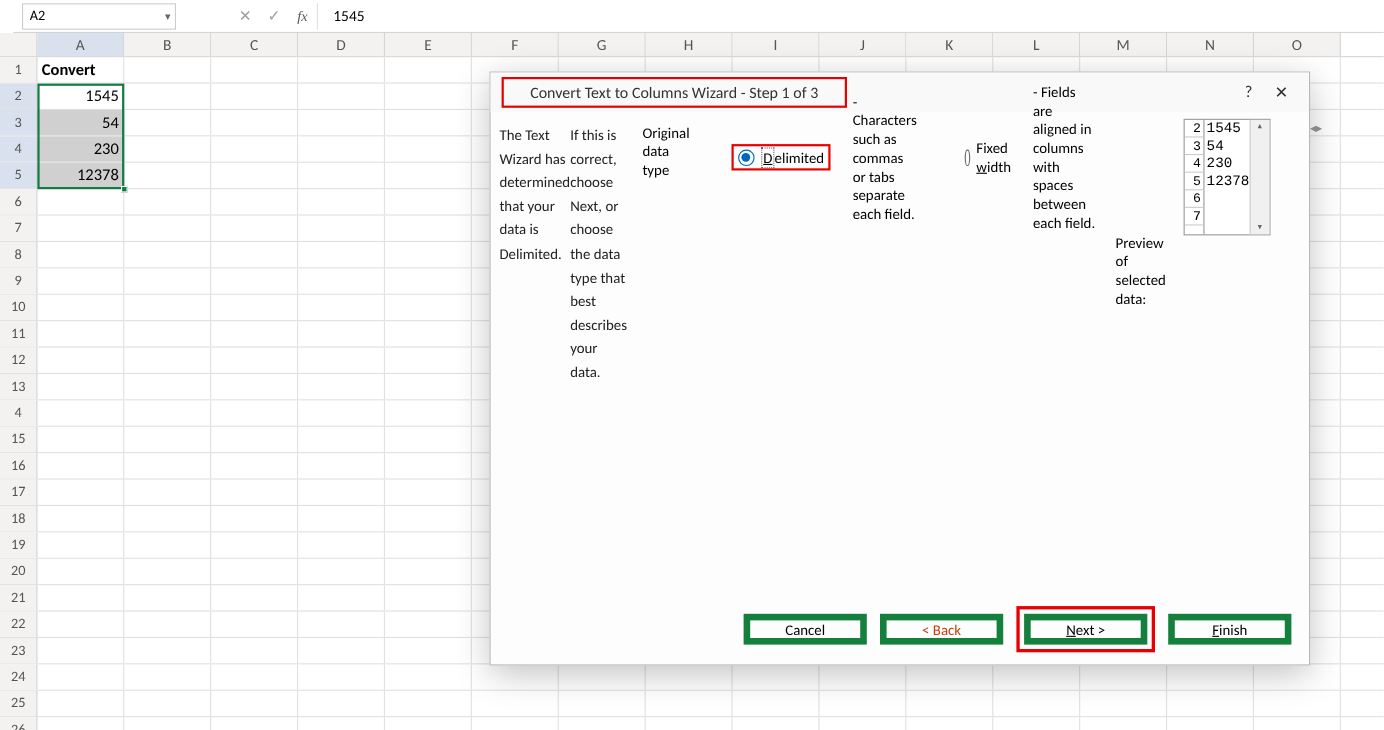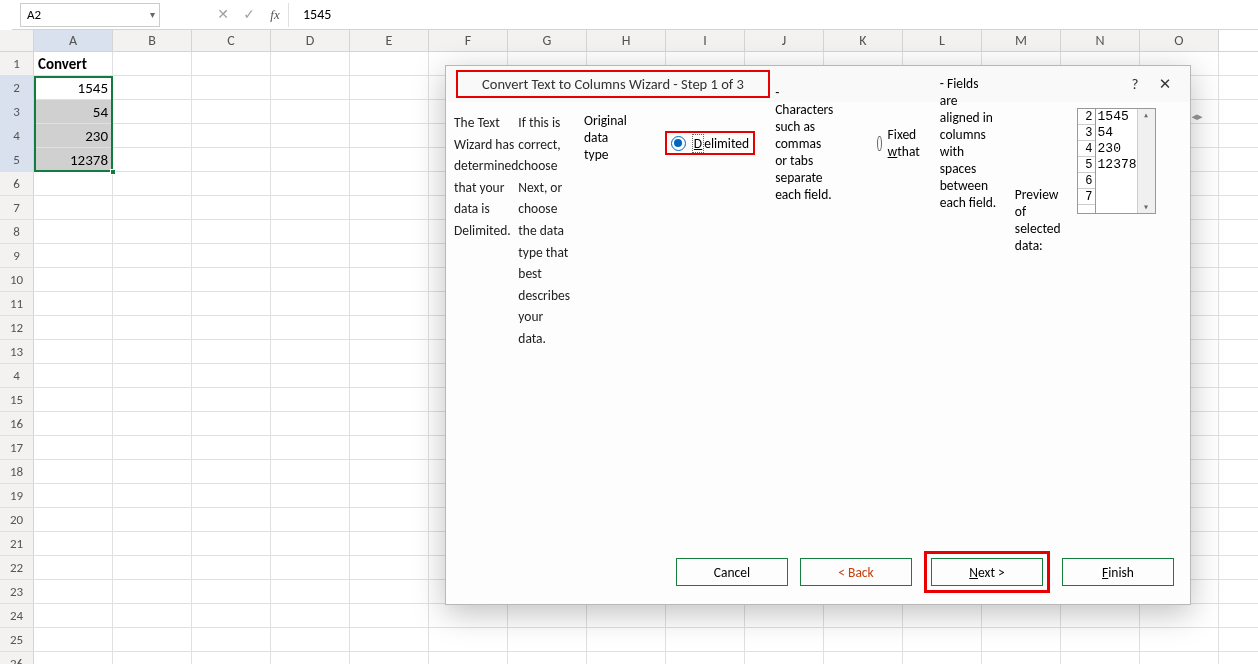--- a/index.html
+++ b/index.html
@@ -42,29 +42,29 @@
 .grp-sub { font-size: 13.5px; margin-left: 22px; margin-top: 8px; margin-bottom: 6px; }
 .radio-row { display: flex; align-items: center; margin-left: 38px; margin-top: 22px; height: 26px; }
 .radio { width: 15px; height: 15px; border: 1.5px solid #666; border-radius: 50%; margin-right: 6px; display: flex; align-items: center; justify-content: center; }
 .radio.checked { border-color: #0067c0; }
 .radio.checked::after { content: ""; width: 8px; height: 8px; background: #0067c0; border-radius: 50%; }
 .radio-lbl { font-size: 13.5px; }
 .radio-lbl .ul { text-decoration: underline; border: 1px dotted #666; padding: 0 1px; }
 .radio-lbl .ul2 { text-decoration: underline; }
 .delim-box { border: 2.5px solid #e80000; padding: 0 4px; display: inline-flex; align-items: center; height: 24px; }
 .radio-desc { font-size: 13.5px; margin-left: 20px; }
-.preview-lbl { font-size: 13.5px; margin-left: 16px; margin-top: 78px; margin-bottom: 6px; }
+.preview-lbl { font-size: 13.5px; margin-left: 16px; margin-top: 104px; margin-bottom: 6px; }
 .preview-box { margin: 0 16px; border: 1px solid #999; height: 106px; background: #fff; position: relative; font-family: "Courier New", monospace; font-size: 13px; display: flex; }
 .pv-rownums { width: 18px; border-right: 1px solid #999; }
 .pv-rownums div { height: 16px; text-align: right; padding-right: 2px; border-bottom: 1px solid #ccc; line-height: 16px; font-size: 12px; }
 .pv-data div { height: 16px; padding-left: 2px; line-height: 16px; }
 .pv-vscroll { width: 18px; background: #f0f0f0; border-left: 1px solid #ccc; display: flex; flex-direction: column; justify-content: space-between; align-items: center; font-size: 10px; color: #666; }
 .pv-hscroll { margin: 0 16px; height: 16px; display: flex; justify-content: space-between; align-items: center; font-size: 11px; color: #888; padding: 0 4px; }
 .dlg-footer { height: 60px; display: flex; justify-content: flex-end; align-items: center; gap: 12px; padding: 0 16px 4px 0; }
-.btn { width: 112px; height: 28px; border: 1px solid #15803d; background: #fdfdfd; font-size: 13.5px; display: flex; align-items: center; justify-content: center; cursor: pointer; }
+.btn { width: 112px; height: 28px; border: 6px solid #15803d; background: #fdfdfd; font-size: 13.5px; display: flex; align-items: center; justify-content: center; cursor: pointer; }
 .btn.disabled { color: #c2410c; }
 .btn-highlight { border: 3px solid #e80000; padding: 4px; }
 .ul3 { text-decoration: underline; }
 </style>
 </head>
 <body>
 
 <div class="formula-area">
   <div class="name-box">
     <span>A2</span>
@@ -589,21 +589,21 @@
     <div class="radio-row">
       <span class="delim-box">
         <span class="radio checked"></span>
         <span class="radio-lbl"><span class="ul">D</span><span>elimited</span></span>
       </span>
       <span class="radio-desc">- Characters such as commas or tabs separate each field.</span>
     </div>
 
     <div class="radio-row" style="margin-left:44px;">
       <span class="radio"></span>
-      <span class="radio-lbl"><span>Fixed </span><span class="ul2">w</span><span>that</span></span>
+      <span class="radio-lbl"><span>Fixed </span><span class="ul2">w</span><span>idth</span></span>
       <span class="radio-desc">- Fields are aligned in columns with spaces between each field.</span>
     </div>
 
     <div class="preview-lbl">Preview of selected data:</div>
     <div class="preview-box">
       <div class="pv-rownums" id="pv-rownums">
           <div>2</div>
           <div>3</div>
           <div>4</div>
           <div>5</div>

